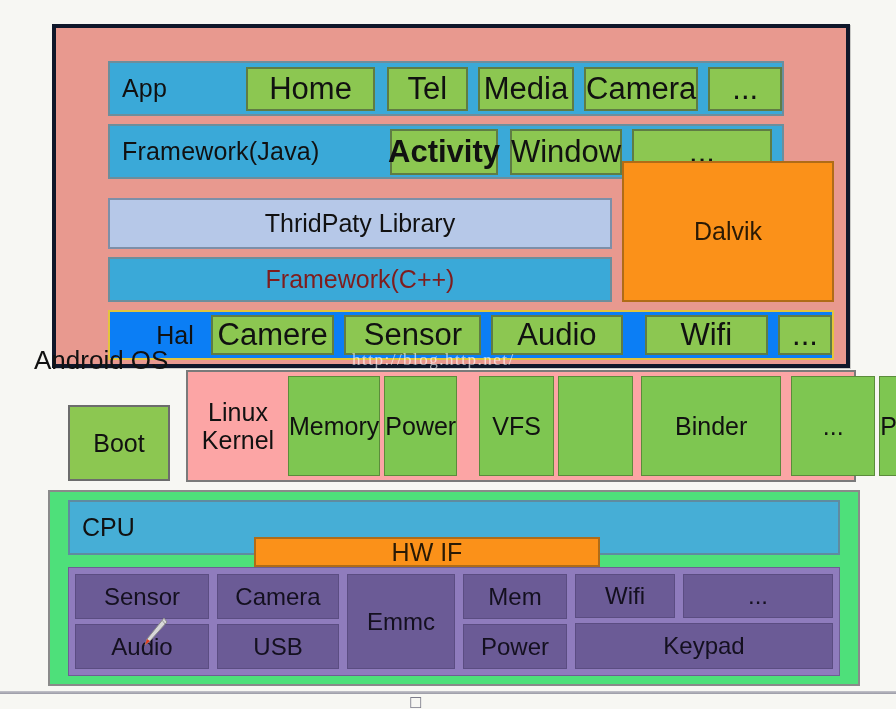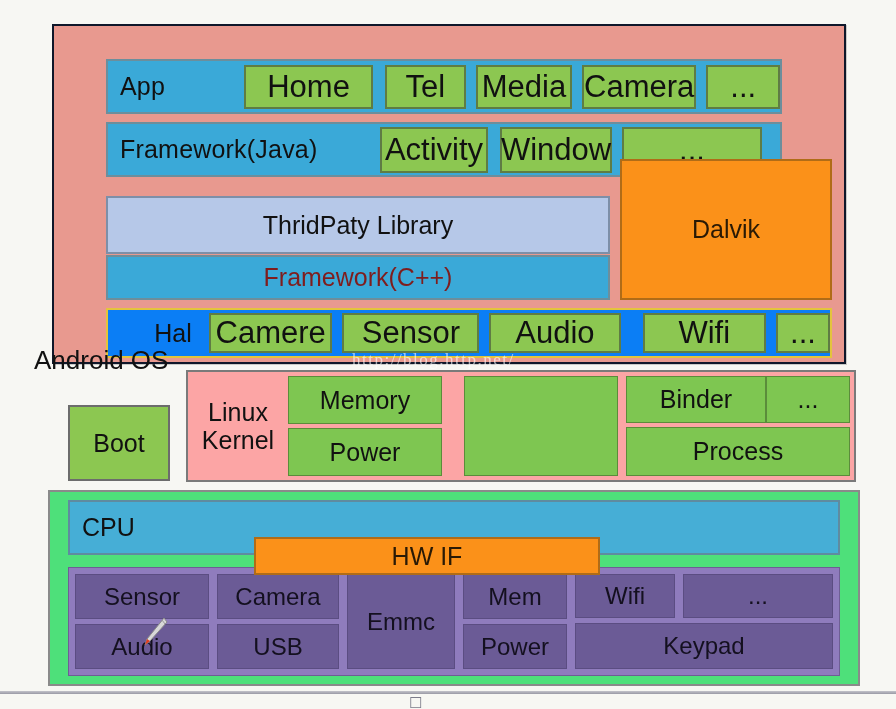--- a/index.html
+++ b/index.html
@@ -29,21 +29,21 @@
   .bx.left { justify-content: flex-start; padding-left: 12px; }
 
   
   #android-panel {
     position: absolute;
     left: 52px;
     top: 24px;
     width: 790px;
     height: 336px;
     background: #e8998f;
-    border: 2px solid #0f172a;
+    border: 4px solid #0f172a;
     box-shadow: 1px 1px 0 rgba(0,0,0,.18);
   }
 
   .rowstrip {
     position: absolute;
     background: #3aa9d8;
     border: 2px solid #6c8e9c;
     box-sizing: border-box;
     display: flex;
     align-items: center;
@@ -59,21 +59,21 @@
     font-size: 31px;
     white-space: nowrap;
   }
 
   
   #app-row { left: 52px; top: 33px; width: 676px; height: 55px; }
   #fw-java-row { left: 52px; top: 96px; width: 676px; height: 55px; }
 
   #thirdparty {
     position: absolute;
-    left: 52px; top: 170px; width: 504px; height: 58px;
+    left: 52px; top: 170px; width: 504px; height: 51px;
     background: #b6c8e8;
     border: 2px solid #7d8fa8;
     box-sizing: border-box;
     display: flex; align-items: center; justify-content: center;
     font-size: 25px; color:#111;
   }
   #fw-cpp {
     position: absolute;
     left: 52px; top: 229px; width: 504px; height: 45px;
     background: #3aa9d8;
@@ -150,21 +150,21 @@
     align-items: center; justify-content: center;
     font-size: 25px; color: #111; line-height: 1.12;
   }
   .kern-cols {
     flex: 1 1 auto;
     display: flex;
     padding: 4px 4px 4px 0;
     gap: 8px;
     box-sizing: border-box;
   }
-  .kern-col { display: flex; flex-direction: column; gap: 4px; }
+  .kern-col { display: flex; flex-direction: row; gap: 4px; }
   .kchip {
     background: #7ec651;
     border: 1px solid #5b8c3b;
     box-sizing: border-box;
     display:flex; align-items:center; justify-content:center;
     font-size: 25px; color:#111; white-space: nowrap;
     flex: 1 1 0;
   }
 
   
@@ -182,21 +182,21 @@
     background: #46aed6;
     border: 2px solid #5f8ba0;
     box-sizing: border-box;
     display: flex; align-items: center;
     padding-left: 12px;
     font-size: 25px; color: #111;
     z-index: 3;
   }
   #hwif {
     position: absolute;
-    left: 254px; top: 537px; width: 346px; height: 38px;
+    left: 254px; top: 537px; width: 346px; height: 30px;
     background: #fb9119;
     border: 2px solid #b06c17;
     box-sizing: border-box;
     display:flex; align-items:center; justify-content:center;
     font-size: 25px; color: #2a1a05;
     z-index: 5;
   }
   #device-panel {
     position: absolute;
     left: 68px; top: 567px; width: 772px; height: 109px;
@@ -248,21 +248,21 @@
     <div class="bx left" style="width:140px;height:100%;">App</div>
     <div class="greenchip" style="width:136px;height:44px;margin-left:4px;">Home</div>
     <div class="greenchip" style="width:86px;height:44px;margin-left:12px;">Tel</div>
     <div class="greenchip" style="width:102px;height:44px;margin-left:10px;">Media</div>
     <div class="greenchip" style="width:118px;height:44px;margin-left:10px;">Camera</div>
     <div class="greenchip" style="width:78px;height:44px;margin-left:10px;">...</div>
   </div>
 
   <div class="rowstrip" id="fw-java-row">
     <div class="bx left" style="width:268px;height:100%;">Framework(Java)</div>
-    <div class="greenchip" style="width:108px;height:46px;margin-left:4px;">Activity</div>
+    <div class="greenchip" style="width:108px;height:46px;margin-left:12px;font-weight:bold;">Activity</div>
     <div class="greenchip" style="width:112px;height:46px;margin-left:12px;">Window</div>
     <div class="greenchip" style="width:140px;height:46px;margin-left:10px;">...</div>
   </div>
 
   <div id="thirdparty">ThridPaty Library</div>
 
   <div id="fw-cpp">Framework(C++)</div>
 
   <div id="dalvik">Dalvik</div>
 
@@ -286,24 +286,25 @@
   <div id="kernel-label">
     <span>Linux</span>
     <span>Kernel</span>
   </div>
   <div class="kern-cols">
     <div class="kern-col" style="flex:0 0 154px;">
       <div class="kchip">Memory</div>
       <div class="kchip">Power</div>
     </div>
     <div class="kern-col" style="flex:0 0 154px;margin-left:14px;">
+      <div class="kchip">VFS</div>
       <div class="kchip"></div>
     </div>
     <div class="kern-col" style="flex:1 1 auto;">
-      <div style="display:flex;gap:0;flex:1 1 0;">
+      <div style="display:flex;gap:10px;flex:1 1 0;">
         <div class="kchip" style="flex:0 0 140px;">Binder</div>
         <div class="kchip" style="flex:0 0 84px;">...</div>
       </div>
       <div class="kchip">Process</div>
     </div>
   </div>
 </div>
 
 <div id="hw-panel"></div>
 

